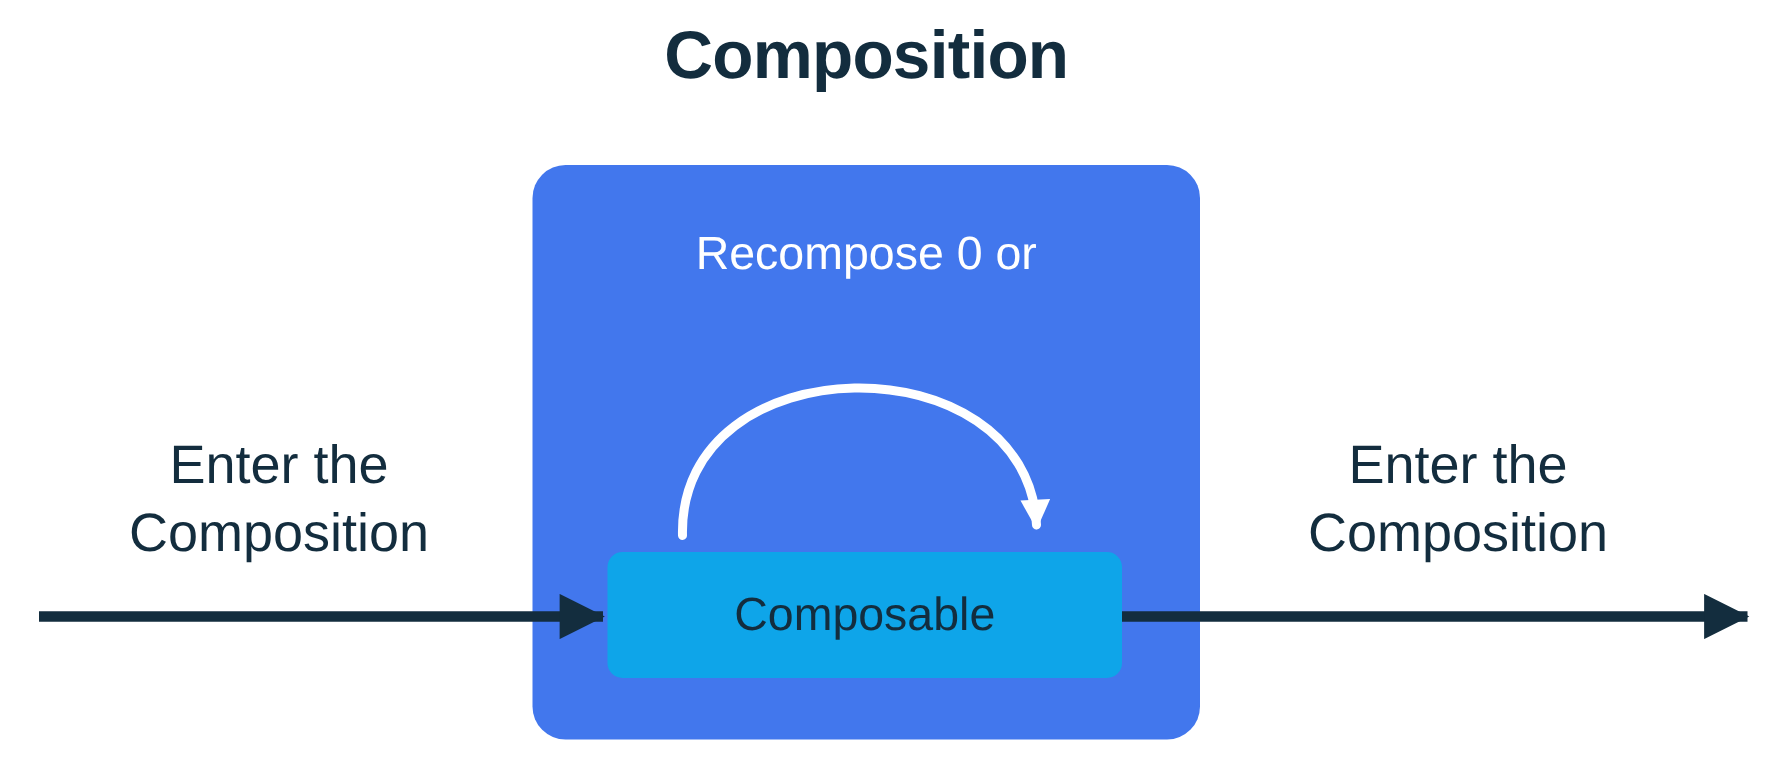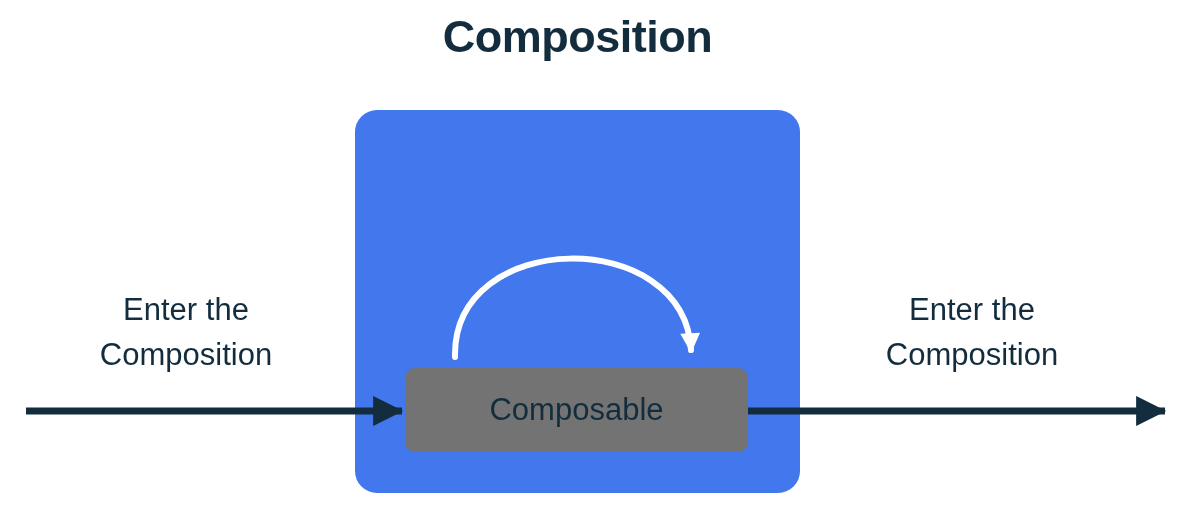--- a/index.html
+++ b/index.html
@@ -55,21 +55,21 @@
     display: flex;
     align-items: center;
     justify-content: center;
     font-size: 31px;
   }
   .side-label {
     position: absolute;
     top: 287px;
     width: 320px;
     text-align: center;
-    font-size: 31px;
+    font-size: 36px;
     line-height: 45px;
   }
   .side-label span { display: block; }
   .side-label.left  { left: 26px; }
   .side-label.right { left: 812px; }
   .arrow-layer {
     position: absolute;
     left: 0;
     top: 0;
     width: 1191px;
@@ -90,23 +90,24 @@
   </div>
 
   <div class="side-label right" style="color: rgb(19, 45, 62);">
     <span>Enter the</span>
     <span>Composition</span>
   </div>
 
   <div class="outer-box" style="background-color: rgb(66, 119, 237);">
 
     <div class="recompose-label" style="color: rgb(255, 255, 255);">
+      <span>Recompose 0 or</span>
     </div>
 
-    <div class="composable-box" style="background-color: #737373; color: rgb(19, 45, 62);">
+    <div class="composable-box" style="background-color: #0ea5e9; color: rgb(19, 45, 62);">
       <span>Composable</span>
     </div>
   </div>
 
   <svg class="arrow-layer" viewBox="0 0 1191 512" xmlns="http://www.w3.org/2000/svg">
     <defs>
       <marker id="head-dark" viewBox="0 0 10 10" refX="9.6" refY="5" markerWidth="6" markerHeight="4.3" orient="auto">
         <path d="M 0 0 L 10 5 L 0 10 z" fill="#132D3E"></path>
       </marker>
       <marker id="head-white" viewBox="0 0 10 10" refX="8.5" refY="5" markerWidth="3.9" markerHeight="3.3" orient="auto">

